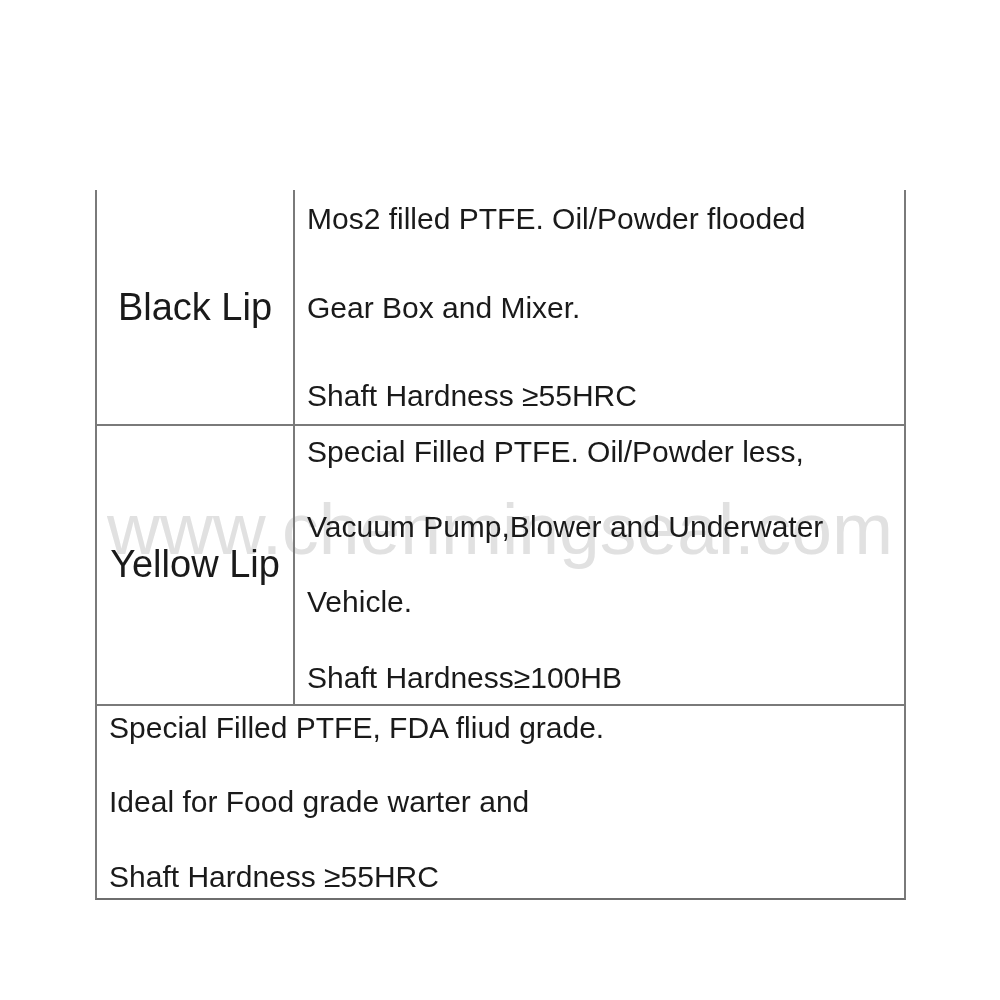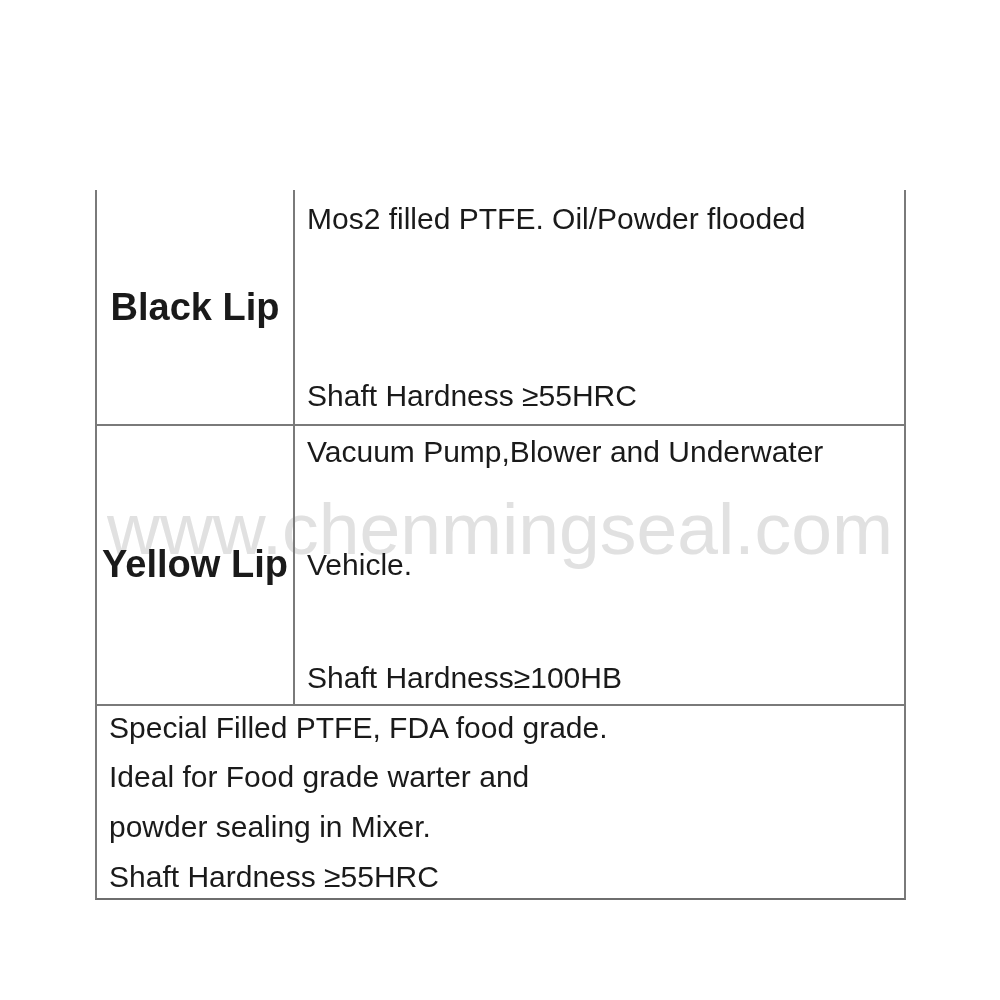--- a/index.html
+++ b/index.html
@@ -53,21 +53,20 @@
     width: 198px;
     border-right: 2px solid #7a7a7a;
     display: flex;
     align-items: center;
     justify-content: center;
   }
   .label-text {
     font-size: 38px;
     color: #1a1a1a;
     white-space: nowrap;
-    font-weight: bold;
   }
   .desc-cell {
     box-sizing: border-box;
     flex: 1;
     display: flex;
     flex-direction: column;
     justify-content: space-between;
     padding-left: 12px;
     overflow: hidden;
   }
@@ -90,38 +89,39 @@
   </svg>
 
   <div class="seal-table">
 
     <div class="t-row row-1">
       <div class="label-cell">
         <span class="label-text">Black Lip</span>
       </div>
       <div class="desc-cell">
         <div class="desc-line">Mos2 filled PTFE. Oil/Powder flooded</div>
+        <div class="desc-line">Gear Box and Mixer.</div>
         <div class="desc-line">Shaft Hardness ≥55HRC</div>
       </div>
     </div>
 
     <div class="t-row row-2">
       <div class="label-cell">
         <span class="label-text">Yellow Lip</span>
       </div>
       <div class="desc-cell">
+        <div class="desc-line">Special Filled PTFE. Oil/Powder less,</div>
         <div class="desc-line">Vacuum Pump,Blower and Underwater</div>
         <div class="desc-line">Vehicle.</div>
         <div class="desc-line">Shaft Hardness≥100HB</div>
       </div>
     </div>
 
     <div class="t-row row-3">
       <div class="desc-cell">
-        <div class="desc-line">Special Filled PTFE, FDA food grade.</div>
+        <div class="desc-line">Special Filled PTFE, FDA fliud grade.</div>
         <div class="desc-line">Ideal for Food grade warter and</div>
-        <div class="desc-line">powder sealing in Mixer.</div>
         <div class="desc-line">Shaft Hardness ≥55HRC</div>
       </div>
     </div>
 
   </div>
 </div>
 
 </body></html>

